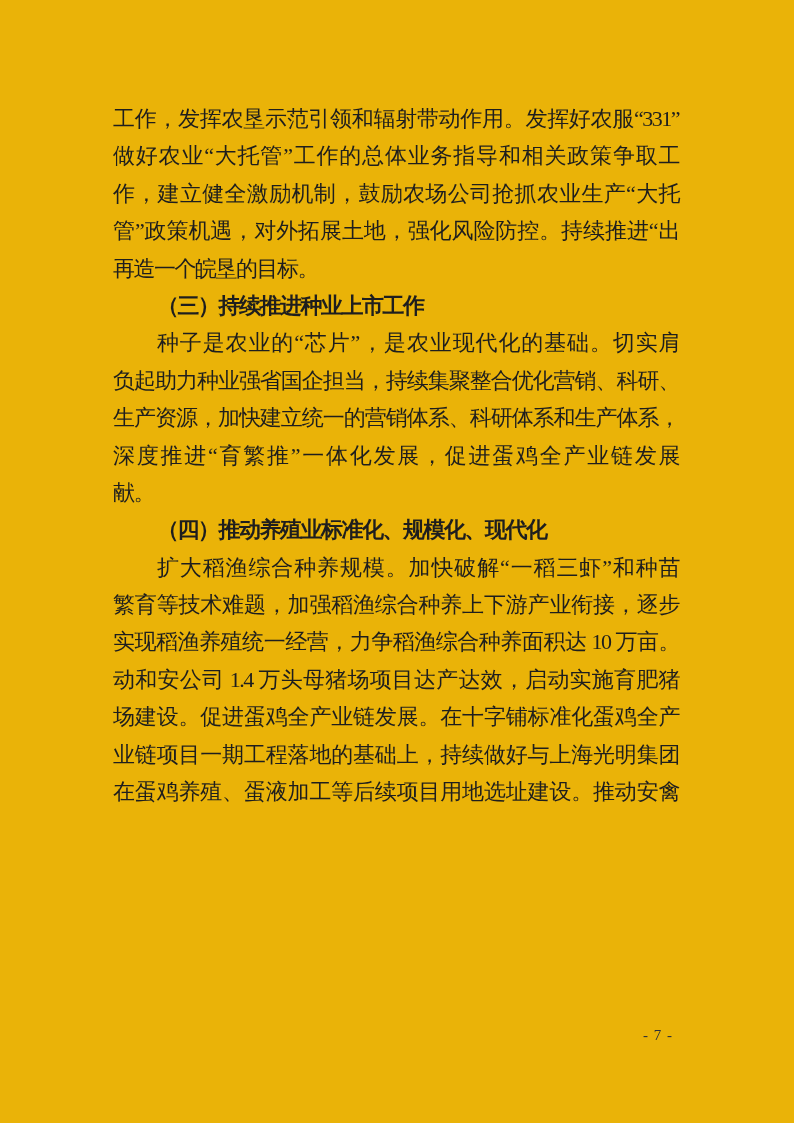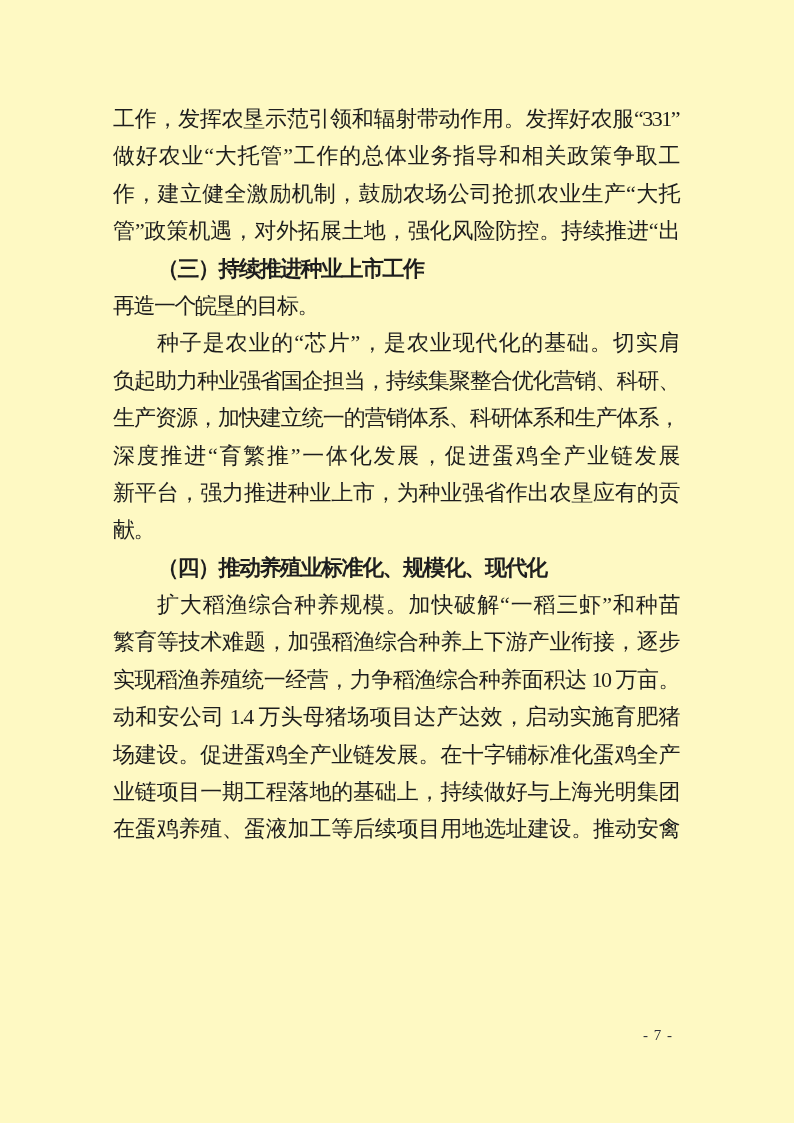--- a/index.html
+++ b/index.html
@@ -7,21 +7,21 @@
     width: 794px;
     height: 1123px;
     background: #ffffff;
     font-family: "Liberation Serif", "DejaVu Serif", serif;
     overflow: hidden;
   }
   .page {
     position: relative;
     width: 794px;
     height: 1123px;
-    background: #fef9c3;
+    background: #eab308;
   }
   .text-block {
     position: absolute;
     left: 113px;
     top: 100px;
     width: 566px;
     color: #1e1e1e;
   }
   .ln {
     height: 37.4px;
@@ -72,27 +72,26 @@
 </style>
 </head>
 <body>
 
 <div class="page">
   <div class="text-block">
     <div class="ln j">工作，发挥农垦示范引领和辐射带动作用。发挥好农服“331”</div>
     <div class="ln j">做好农业“大托管”工作的总体业务指导和相关政策争取工</div>
     <div class="ln j">作，建立健全激励机制，鼓励农场公司抢抓农业生产“大托</div>
     <div class="ln j">管”政策机遇，对外拓展土地，强化风险防控。持续推进“出</div>
+    <div class="ln e">再造一个皖垦的目标。</div>
     <div class="ln h">（三）持续推进种业上市工作</div>
-    <div class="ln e">再造一个皖垦的目标。</div>
     <div class="ln j f">种子是农业的“芯片”，是农业现代化的基础。切实肩</div>
     <div class="ln j">负起助力种业强省国企担当，持续集聚整合优化营销、科研、</div>
     <div class="ln j">生产资源，加快建立统一的营销体系、科研体系和生产体系，</div>
     <div class="ln j">深度推进“育繁推”一体化发展，促进蛋鸡全产业链发展</div>
-    <div class="ln j">新平台，强力推进种业上市，为种业强省作出农垦应有的贡</div>
     <div class="ln e">献。</div>
     <div class="ln h">（四）推动养殖业标准化、规模化、现代化</div>
     <div class="ln j f">扩大稻渔综合种养规模。加快破解“一稻三虾”和种苗</div>
     <div class="ln j">繁育等技术难题，加强稻渔综合种养上下游产业衔接，逐步</div>
     <div class="ln j">实现稻渔养殖统一经营，力争稻渔综合种养面积达 10 万亩。</div>
     <div class="ln j">动和安公司 1.4 万头母猪场项目达产达效，启动实施育肥猪</div>
     <div class="ln j">场建设。促进蛋鸡全产业链发展。在十字铺标准化蛋鸡全产</div>
     <div class="ln j">业链项目一期工程落地的基础上，持续做好与上海光明集团</div>
     <div class="ln j">在蛋鸡养殖、蛋液加工等后续项目用地选址建设。推动安禽</div>
   </div>

